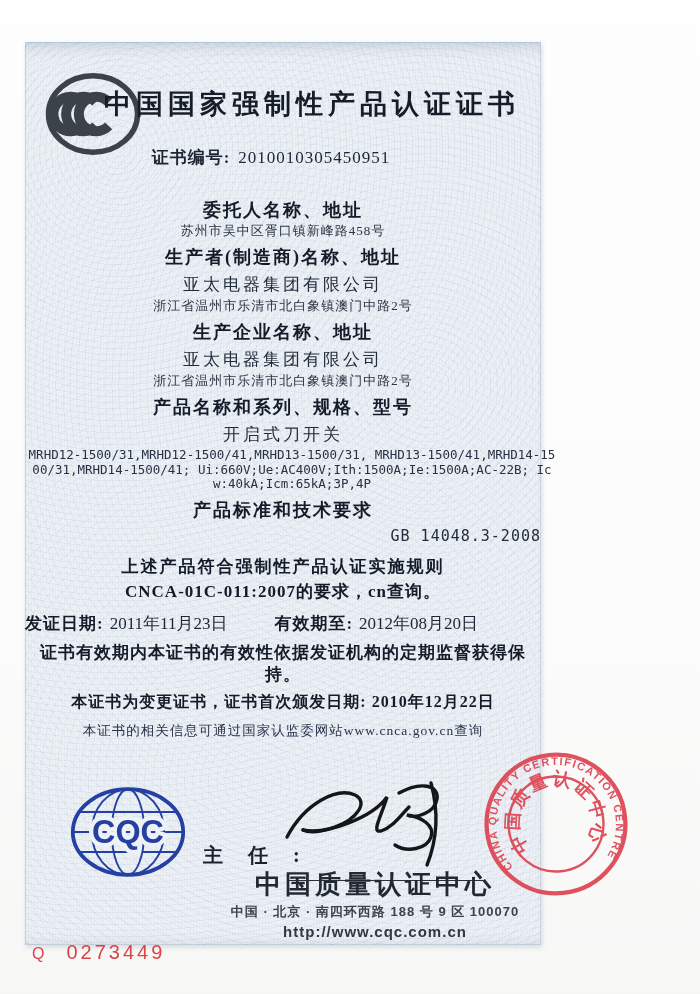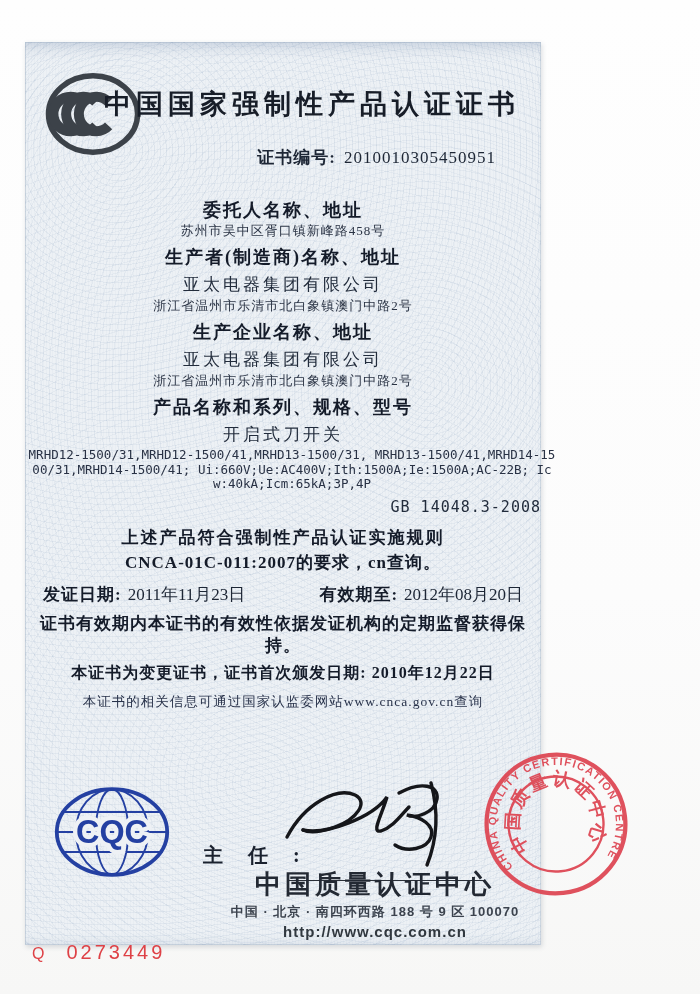--- a/index.html
+++ b/index.html
@@ -30,50 +30,50 @@
       1px 2px 5px rgba(60,70,90,.18);
     color:#212a38;
   }
   .ccc-logo{position:absolute;left:18px;top:26px;width:100px;height:92px;}
   .title{
     position:absolute;left:0;right:0;top:44px;margin:0;padding-left:58px;
     text-align:center;font-size:27px;font-weight:bold;letter-spacing:5px;
     color:#171d28;
   }
   .cert-no{
-    position:absolute;left:0;right:0;top:104px;padding-right:45px;
-    text-align:right;font-size:17px;color:#1d2635;letter-spacing:1px;
+    position:absolute;left:0;right:0;top:104px;padding-right:24px;
+    text-align:center;font-size:17px;color:#1d2635;letter-spacing:1px;
   }
   .cert-no .lbl{font-weight:bold;margin-right:8px;}
   
   .content{position:absolute;left:0;right:0;top:150px;text-align:center;}
   .f-label{font-size:18px;font-weight:bold;line-height:22px;margin:7px 0 0;color:#141b29;letter-spacing:2px;}
   .f-name{font-size:17px;line-height:22px;margin:6px 0 0;letter-spacing:3px;color:#222c3c;}
   .f-addr{font-size:13px;line-height:16px;margin:2px 0 0;letter-spacing:1px;color:#2a3344;}
   .f-models{
     font-family:"DejaVu Sans Mono", monospace;
     font-size:12.5px;line-height:14.5px;margin:2px auto 0;width:534px;
     word-break:break-all;color:#283144;text-align:center;
   }
   .f-standard{
     font-family:"DejaVu Sans Mono", monospace;
     font-size:15px;line-height:20px;margin:5px 0 0;letter-spacing:1px;color:#222c3c;text-align:right;
   }
   .statement1{font-size:17px;font-weight:bold;line-height:22px;margin:10px 0 0;letter-spacing:2px;color:#141b29;}
   .statement2{font-size:17px;font-weight:bold;line-height:22px;margin:3px 0 0;letter-spacing:1px;color:#141b29;}
   .dates-row{
-    display:flex;justify-content:center;gap:74px;
+    display:flex;gap:47px;
     font-size:17px;line-height:24px;margin-top:9px;color:#1d2635;
   }
   .dates-row .dlbl{font-weight:bold;letter-spacing:1px;margin-right:6px;color:#141b29;}
   .note1{font-size:17px;font-weight:bold;line-height:22px;margin:6px 0 0;letter-spacing:1px;color:#141b29;}
   .note2{font-size:16px;font-weight:bold;line-height:21px;margin:5px 0 0;letter-spacing:1px;color:#141b29;}
   .note3{font-size:13.5px;line-height:17px;margin:10px 0 0;letter-spacing:1px;color:#28324a;}
   
-  .cqc-logo{position:absolute;left:28px;top:742px;width:118px;height:96px;}
+  .cqc-logo{position:absolute;left:44px;top:742px;width:118px;height:96px;}
   .director{
     position:absolute;left:178px;top:800px;
     font-size:20px;font-weight:bold;letter-spacing:10px;color:#1a212e;
   }
   .sig-line{position:absolute;left:263px;top:838px;width:196px;border-top:1.5px solid #2a2f38;}
   .signature{position:absolute;left:256px;top:731px;width:190px;height:100px;}
   .org-name{
     position:absolute;left:170px;top:825px;width:360px;text-align:center;
     font-size:26px;font-weight:bold;letter-spacing:4px;color:#232933;
     font-family:"Liberation Sans", sans-serif;
@@ -127,20 +127,21 @@
       <div class="f-addr">浙江省温州市乐清市北白象镇澳门中路2号</div>
 
       <div class="f-label">生产企业名称、地址</div>
       <div class="f-name">亚太电器集团有限公司</div>
       <div class="f-addr">浙江省温州市乐清市北白象镇澳门中路2号</div>
 
       <div class="f-label">产品名称和系列、规格、型号</div>
       <div class="f-name">开启式刀开关</div>
       <div class="f-models">MRHD12-1500/31,MRHD12-1500/41,MRHD13-1500/31, MRHD13-1500/41,MRHD14-1500/31,MRHD14-1500/41; Ui:660V;Ue:AC400V;Ith:1500A;Ie:1500A;AC-22B; Icw:40kA;Icm:65kA;3P,4P</div>
 
+      <div class="f-label">产品标准和技术要求</div>
       <div class="f-standard">GB 14048.3-2008</div>
 
       <div class="statement1">上述产品符合强制性产品认证实施规则</div>
       <div class="statement2">CNCA-01C-011:2007的要求，cn查询。</div>
 
       <div class="dates-row">
         <div>
           <span class="dlbl">发证日期:</span><span>2011年11月23日</span>
         </div>
         <div>

